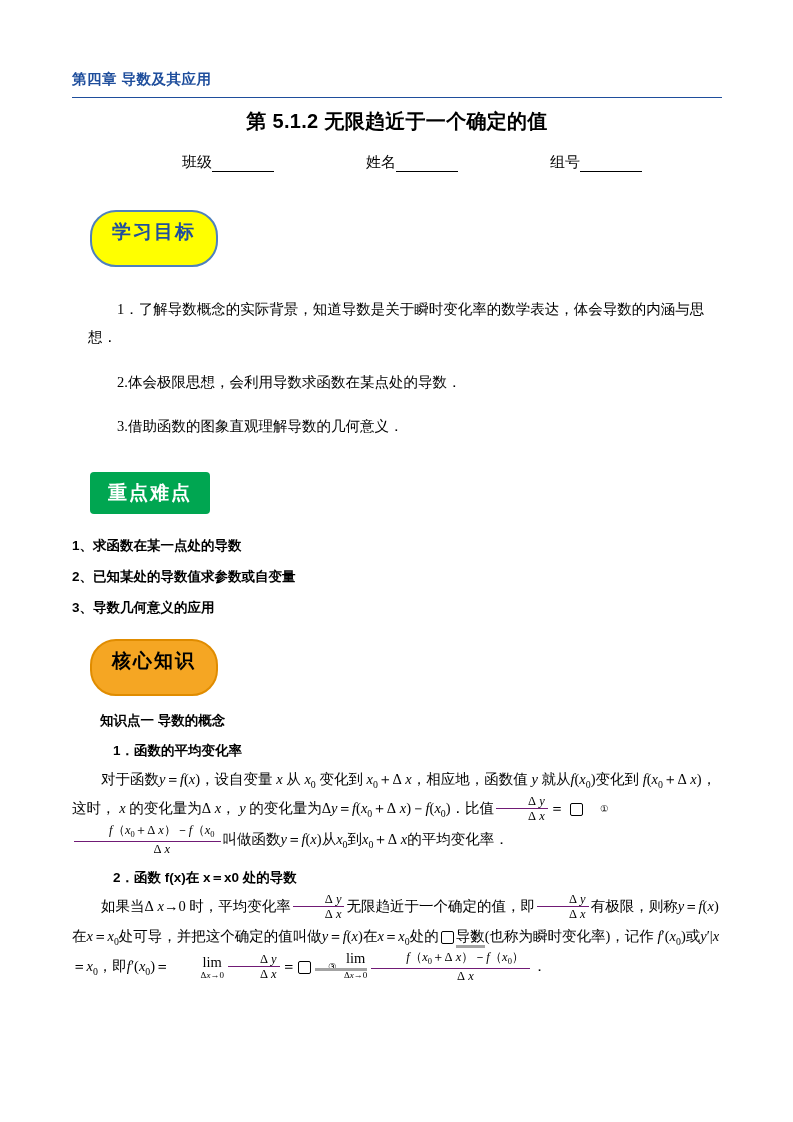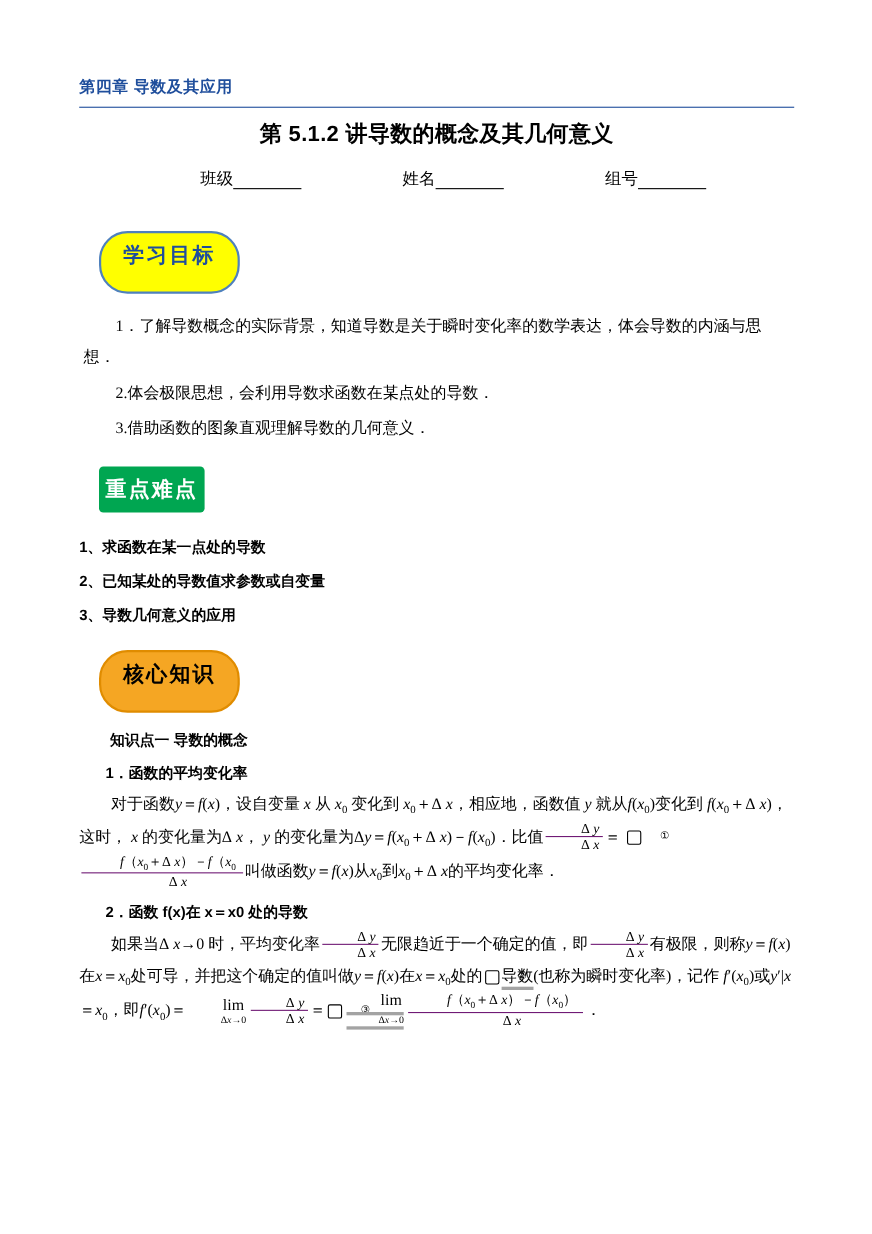--- a/index.html
+++ b/index.html
@@ -91,34 +91,34 @@
     background: #ffff00;
     border: 2px solid #4f81bd;
     border-radius: 26px;
     color: #1f4e9c;
   }
   .banner-green {
     background: #00a651;
     border-radius: 4px;
     color: #ffffff;
     letter-spacing: 2px;
-    padding: 8px 6px;
+    padding: 8px 18px;
   }
   .banner-orange {
     background: #f5a623;
     border: 2px solid #e08c00;
     border-radius: 26px;
     color: #000000;
   }
 
   .para {
     font-size: 14.5px;
     line-height: 1.95;
     text-indent: 2em;
-    margin: 4px;
+    margin: 16px;
   }
   .para-tight {
     font-size: 14.5px;
     line-height: 1.9;
     text-indent: 2em;
     margin: 0;
   }
   .bold-line {
     font-family: "Liberation Sans", sans-serif;
     font-weight: bold;
@@ -129,21 +129,21 @@
   .kp-head {
     font-family: "Liberation Sans", sans-serif;
     font-weight: bold;
     font-size: 13.5px;
     margin: 4px 0 8px 28px;
   }
   .kp-sub {
     font-family: "Liberation Sans", sans-serif;
     font-weight: bold;
     font-size: 13.5px;
-    margin: 12px 0 6px 24px;
+    margin: 12px 0 6px 41px;
   }
   .body-block {
     margin-top: 4px;
   }
 
   
   .math {
     font-family: "Liberation Serif", serif;
     font-style: italic;
   }
@@ -216,21 +216,21 @@
 <body>
 
 <div class="page">
   <div class="content">
 
     <div class="chapter-line">
       <span class="chapter-title">第四章  导数及其应用</span>
     </div>
     <div class="chapter-rule"></div>
 
-    <div class="doc-title">第 5.1.2 讲导数的概念及其几何意义</div>
+    <div class="doc-title">第 5.1.2 无限趋近于一个确定的值</div>
 
     <div class="fill-row">
       <span class="fill-item"><span>班级</span><span class="blank"></span></span>
       <span class="fill-item"><span>姓名</span><span class="blank"></span></span>
       <span class="fill-item"><span>组号</span><span class="blank"></span></span>
     </div>
 
     
     <div class="banner banner-yellow">学习目标</div>
     <div class="body-block">

